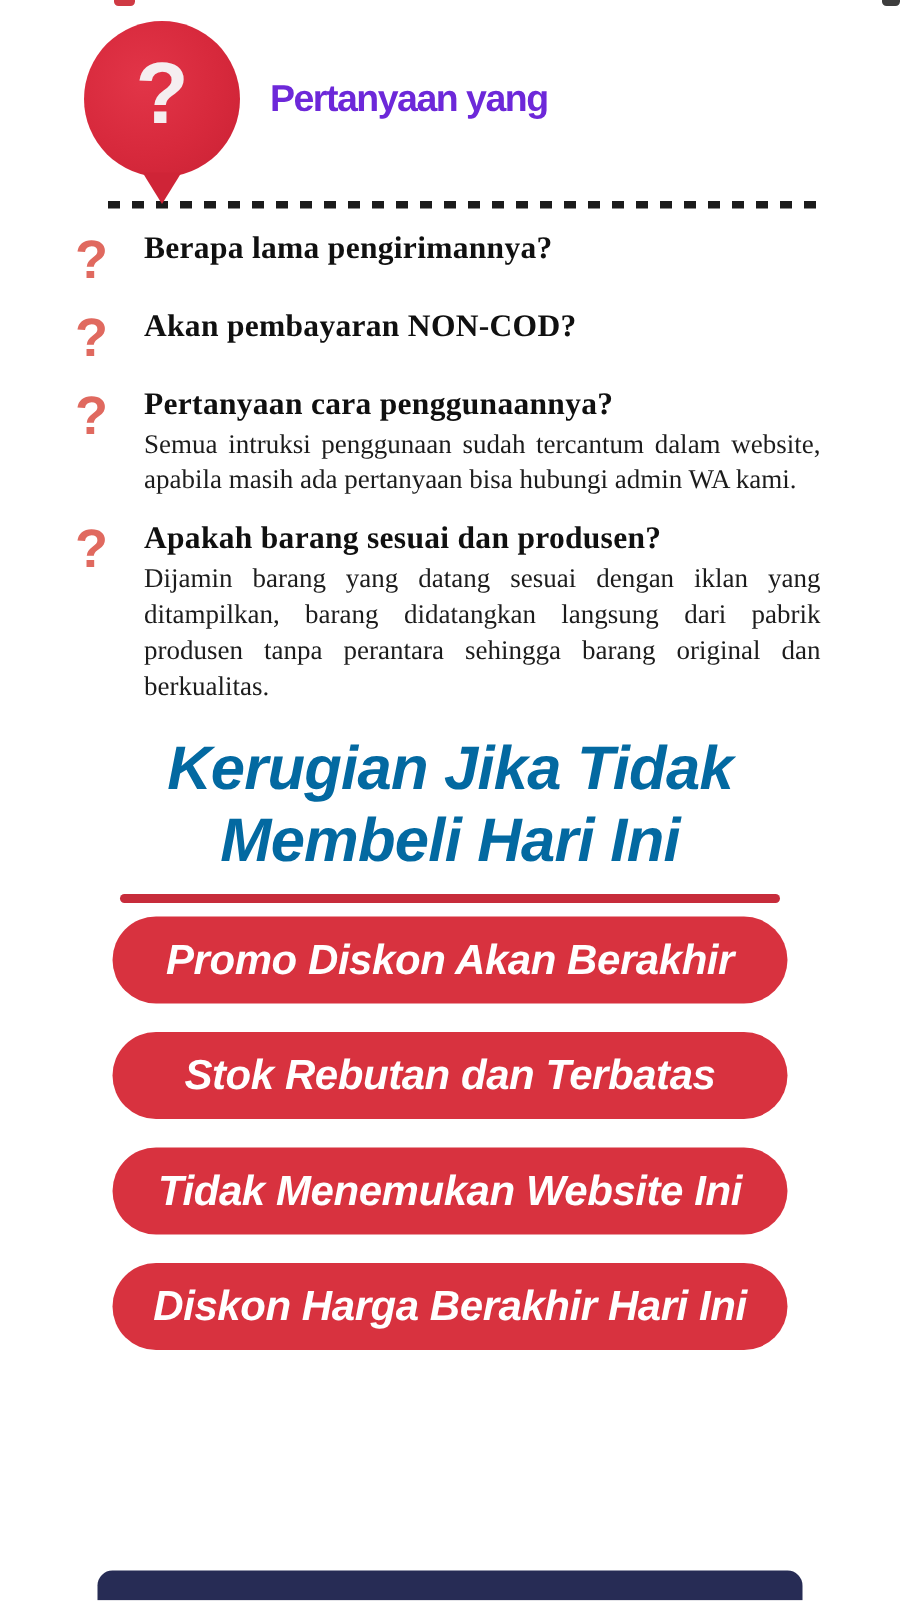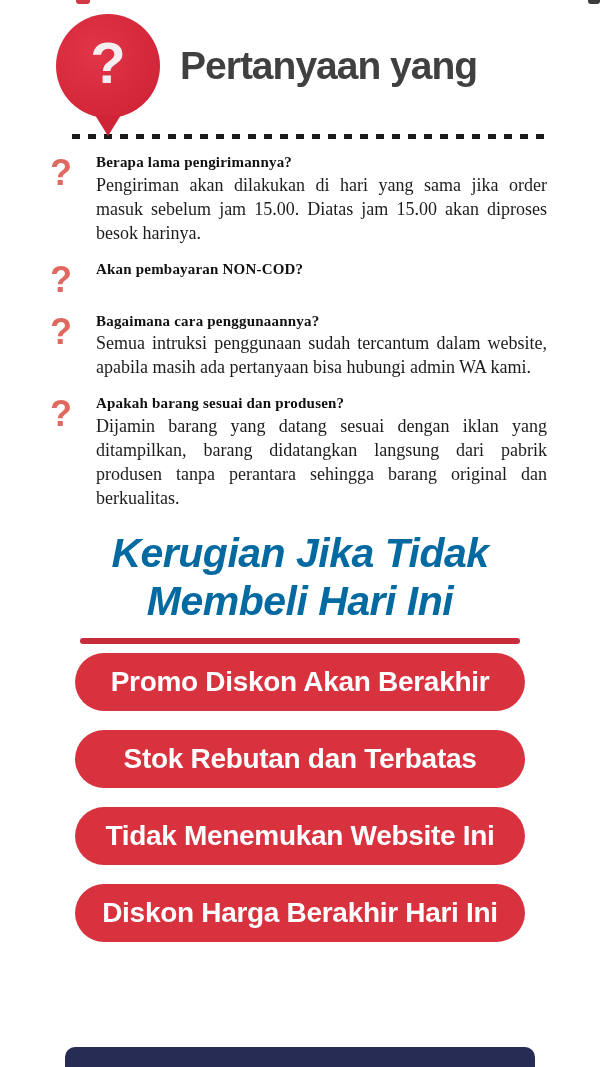--- a/index.html
+++ b/index.html
@@ -32,40 +32,40 @@
     border-right:13px solid transparent;
     border-top:21px solid #cf2437;
   }
   .balloon-qmark {
     font-family:"Liberation Sans", sans-serif;
     font-weight:bold; font-size:58px; line-height:1;
     color:#f5eef0; padding-bottom:6px;
   }
   .title {
     font-family:"Liberation Sans", sans-serif;
-    font-weight:bold; font-size:39px; line-height:1.22;
-    letter-spacing:-1px; color:#404040;
+    font-weight:bold; font-size:25px; line-height:1.22;
+    letter-spacing:-1px; color:#6d28d9;
   }
   .dashed-divider {
     margin:16px 0 0 72px; width:473px; height:5px;
     background:repeating-linear-gradient(90deg, #1b1b1b 0 8px, transparent 8px 16px);
   }
 
   
   .faq-list { margin-top:12px; }
   .faq-item { display:flex; padding:0 53px 0 50px; margin-top:15px; }
   .faq-qmark {
     flex-shrink:0; width:46px;
     font-family:"Liberation Sans", sans-serif;
     font-weight:bold; font-size:36px; line-height:1;
     color:#e0695f; padding-top:1px;
   }
   .faq-body { flex:1; }
   .faq-question {
-    font-weight:bold; font-size:15px; line-height:1.12;
+    font-weight:bold; font-size:21px; line-height:1.12;
     color:#101010; margin-bottom:3px; letter-spacing:0.2px;
   }
   .faq-answer {
     font-size:18px; line-height:1.33; color:#1c1c1c;
     text-align:justify;
   }
 
   
   .loss-heading {
     margin-top:18px; text-align:center;
@@ -80,21 +80,21 @@
   }
   .pill-list { margin-top:9px; }
   .pill-button {
     width:450px; height:58px; margin:0 auto 19px;
     background:#d8323f; border-radius:32px;
     display:flex; align-items:center; justify-content:center;
     border:none; cursor:pointer;
   }
   .pill-label {
     font-family:"Liberation Sans", sans-serif;
-    font-weight:bold; 
+    font-weight:bold; font-style:italic;
     font-size:28px; color:#ffffff; letter-spacing:-0.3px;
   }
 
   
   .bottom-strip {
     position:absolute; bottom:0; left:50%; transform:translateX(-50%);
     width:470px; height:20px; background:#272c55;
     border-radius:10px 10px 0 0;
   }
 </style>
@@ -119,35 +119,34 @@
   </div>
 
   <div class="dashed-divider"></div>
 
   <div class="faq-list">
 
     <div class="faq-item">
       <div class="faq-qmark">?</div>
       <div class="faq-body">
         <div class="faq-question">Berapa lama pengirimannya?</div>
-        <div class="faq-answer">Pengiriman akan dilakukan di hari yang sama jika order masuk sebelum jam 15.00. Diatas jam 15.00 akan diproses besok harinya.</div>
       </div>
     </div>
 
     <div class="faq-item">
       <div class="faq-qmark">?</div>
       <div class="faq-body">
         <div class="faq-question">Akan pembayaran NON-COD?</div>
       </div>
     </div>
 
     <div class="faq-item">
       <div class="faq-qmark">?</div>
       <div class="faq-body">
-        <div class="faq-question">Bagaimana cara penggunaannya?</div>
+        <div class="faq-question">Pertanyaan cara penggunaannya?</div>
         <div class="faq-answer">Semua intruksi penggunaan sudah tercantum dalam website, apabila masih ada pertanyaan bisa hubungi admin WA kami.</div>
       </div>
     </div>
 
     <div class="faq-item">
       <div class="faq-qmark">?</div>
       <div class="faq-body">
         <div class="faq-question">Apakah barang sesuai dan produsen?</div>
         <div class="faq-answer">Dijamin barang yang datang sesuai dengan iklan yang ditampilkan, barang didatangkan langsung dari pabrik produsen tanpa perantara sehingga barang original dan berkualitas.</div>
       </div>

